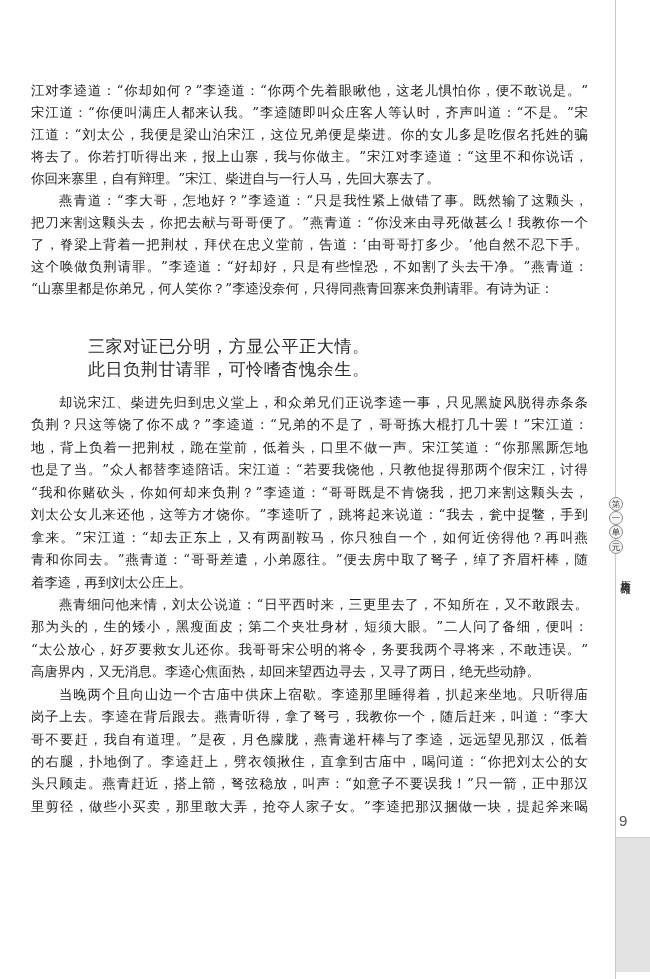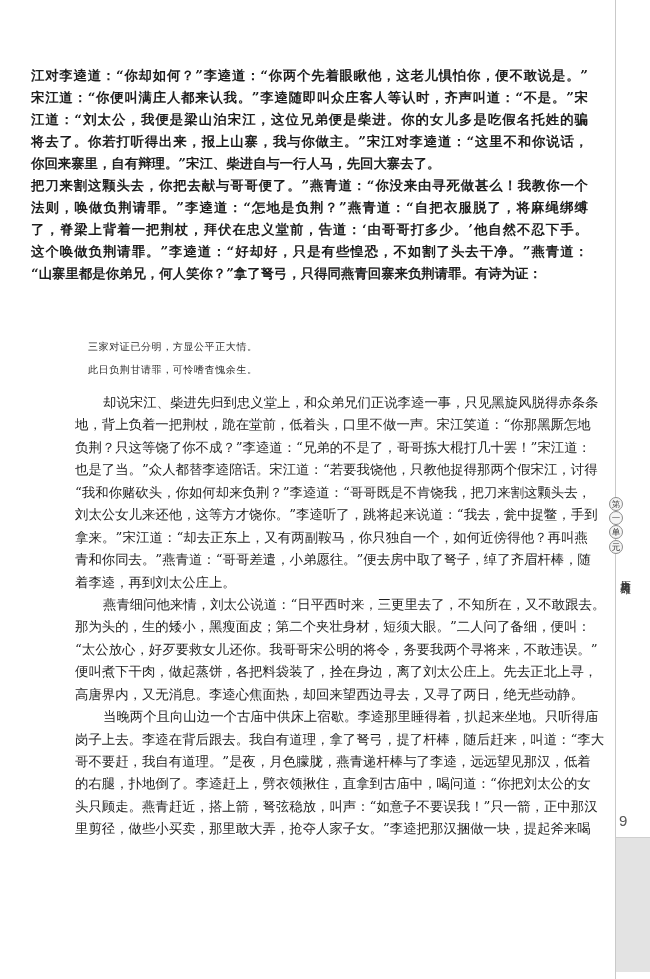--- a/index.html
+++ b/index.html
@@ -12,25 +12,25 @@
   .line {
     font-size: 13.4px;
     white-space: nowrap;
     text-align: justify;
     text-align-last: justify;
     overflow: visible;
   }
   .line.last { text-align: right; text-align-last: left; }
   .line.indent { padding-left: 28px; }
   #block1 .line { height: 22px; line-height: 22px; }
-  #block2 .line { height: 22.45px; line-height: 22.45px; margin-left: 44px; }
+  #block2 .line { height: 22.45px; line-height: 22.45px; }
   #poem { position: absolute; left: 88px; top: 335px; }
   #poem .pline {
     font-family: Liberation Sans, sans-serif;
-    font-size: 10px; letter-spacing: 0.6px;
+    font-size: 17px; letter-spacing: 0.6px;
     height: 23px; line-height: 23px; white-space: nowrap; color: #2a2a2a;
   }
   .vline { position: absolute; left: 615px; top: 0; width: 1px; height: 979px; background: #c9c9c9; }
   .unit-circle {
     position: absolute; left: 609px; width: 12px; height: 12px;
     border: 1px solid #8a8a8a; border-radius: 50%; background: #f5f5f5;
     font-size: 8.5px; line-height: 12px; text-align: center; color: #333;
     font-family: "DejaVu Serif", serif;
   }
   .unit-title {
@@ -43,64 +43,63 @@
     font-family: "Liberation Sans", sans-serif; font-size: 15px; color: #555;
   }
   .gray-box {
     position: absolute; left: 616px; top: 837px; width: 34px; height: 134px;
     background: #e3e3e3; border-top: 1px solid #cfcfcf;
   }
 </style>
 </head>
 <body>
 
-<div class="col" id="block1" style="top:64px;font-weight:bold;">
+<div class="col" id="block1" style="top:80px;">
   <div>
     <div class="line">江对李逵道：“你却如何？”李逵道：“你两个先着眼瞅他，这老儿惧怕你，便不敢说是。”</div>
     <div class="line">宋江道：“你便叫满庄人都来认我。”李逵随即叫众庄客人等认时，齐声叫道：“不是。”宋</div>
     <div class="line">江道：“刘太公，我便是梁山泊宋江，这位兄弟便是柴进。你的女儿多是吃假名托姓的骗</div>
     <div class="line">将去了。你若打听得出来，报上山寨，我与你做主。”宋江对李逵道：“这里不和你说话，</div>
     <div class="line last">你回来寨里，自有辩理。”宋江、柴进自与一行人马，先回大寨去了。</div>
   </div>
   <div>
+    <div class="line indent">燕青道：“李大哥，怎地好？”李逵道：“只是我性紧上做错了事。既然输了这颗头，</div>
     <div class="line">把刀来割这颗头去，你把去献与哥哥便了。”燕青道：“你没来由寻死做甚么！我教你一个</div>
-    <div class="line">法则，唤做负荆请罪。”李逵道：“怎地是负荆？”燕青道：“自把衣服脱了，将麻绳绑缚</div>
     <div class="line">了，脊梁上背着一把荆杖，拜伏在忠义堂前，告道：‘由哥哥打多少。’他自然不忍下手。</div>
     <div class="line">这个唤做负荆请罪。”李逵道：“好却好，只是有些惶恐，不如割了头去干净。”燕青道：</div>
-    <div class="line last">“山寨里都是你弟兄，何人笑你？”拿了弩弓，只得同燕青回寨来负荆请罪。有诗为证：</div>
+    <div class="line last">“山寨里都是你弟兄，何人笑你？”李逵没奈何，只得同燕青回寨来负荆请罪。有诗为证：</div>
   </div>
 </div>
 
 <div id="poem">
   <div class="pline">三家对证已分明，方显公平正大情。</div>
   <div class="pline">此日负荆甘请罪，可怜嗜杳愧余生。</div>
 </div>
 
 <div class="col" id="block2" style="top:392px;">
   <div>
     <div class="line indent">却说宋江、柴进先归到忠义堂上，和众弟兄们正说李逵一事，只见黑旋风脱得赤条条</div>
+    <div class="line">负荆？只这等饶了你不成？”李逵道：“兄弟的不是了，哥哥拣大棍打几十罢！”宋江道：</div>
     <div class="line">地，背上负着一把荆杖，跪在堂前，低着头，口里不做一声。宋江笑道：“你那黑厮怎地</div>
-    <div class="line">负荆？只这等饶了你不成？”李逵道：“兄弟的不是了，哥哥拣大棍打几十罢！”宋江道：</div>
     <div class="line">也是了当。”众人都替李逵陪话。宋江道：“若要我饶他，只教他捉得那两个假宋江，讨得</div>
     <div class="line">“我和你赌砍头，你如何却来负荆？”李逵道：“哥哥既是不肯饶我，把刀来割这颗头去，</div>
     <div class="line">刘太公女儿来还他，这等方才饶你。”李逵听了，跳将起来说道：“我去，瓮中捉鳖，手到</div>
     <div class="line">拿来。”宋江道：“却去正东上，又有两副鞍马，你只独自一个，如何近傍得他？再叫燕</div>
     <div class="line">青和你同去。”燕青道：“哥哥差遣，小弟愿往。”便去房中取了弩子，绰了齐眉杆棒，随</div>
     <div class="line last">着李逵，再到刘太公庄上。</div>
   </div>
   <div>
     <div class="line indent">燕青细问他来情，刘太公说道：“日平西时来，三更里去了，不知所在，又不敢跟去。</div>
     <div class="line">那为头的，生的矮小，黑瘦面皮；第二个夹壮身材，短须大眼。”二人问了备细，便叫：</div>
     <div class="line">“太公放心，好歹要救女儿还你。我哥哥宋公明的将令，务要我两个寻将来，不敢违误。”</div>
-    <div class="line">便叫煮下干肉，做起蒸饼，各把料袋装了，拴在身边，离了刘太公庄上。先去正北上寻，</div>
     <div class="line last">高唐界内，又无消息。李逵心焦面热，却回来望西边寻去，又寻了两日，绝无些动静。</div>
   </div>
   <div>
     <div class="line indent">当晚两个且向山边一个古庙中供床上宿歇。李逵那里睡得着，扒起来坐地。只听得庙</div>
-    <div class="line">岗子上去。李逵在背后跟去。我自有道理，拿了弩弓，提了杆棒，随后赶来，叫道：“李大</div>
+    <div class="line">岗子上去。李逵在背后跟去。燕青听得，拿了弩弓，我教你一个，随后赶来，叫道：“李大</div>
     <div class="line">哥不要赶，我自有道理。”是夜，月色朦胧，燕青递杆棒与了李逵，远远望见那汉，低着</div>
     <div class="line">的右腿，扑地倒了。李逵赶上，劈衣领揪住，直拿到古庙中，喝问道：“你把刘太公的女</div>
     <div class="line">头只顾走。燕青赶近，搭上箭，弩弦稳放，叫声：“如意子不要误我！”只一箭，正中那汉</div>
     <div class="line">里剪径，做些小买卖，那里敢大弄，抢夺人家子女。”李逵把那汉捆做一块，提起斧来喝</div>
   </div>
 </div>
 
 <div class="vline"></div>
 
 <div class="unit-circle" style="top:497px;">第</div>

